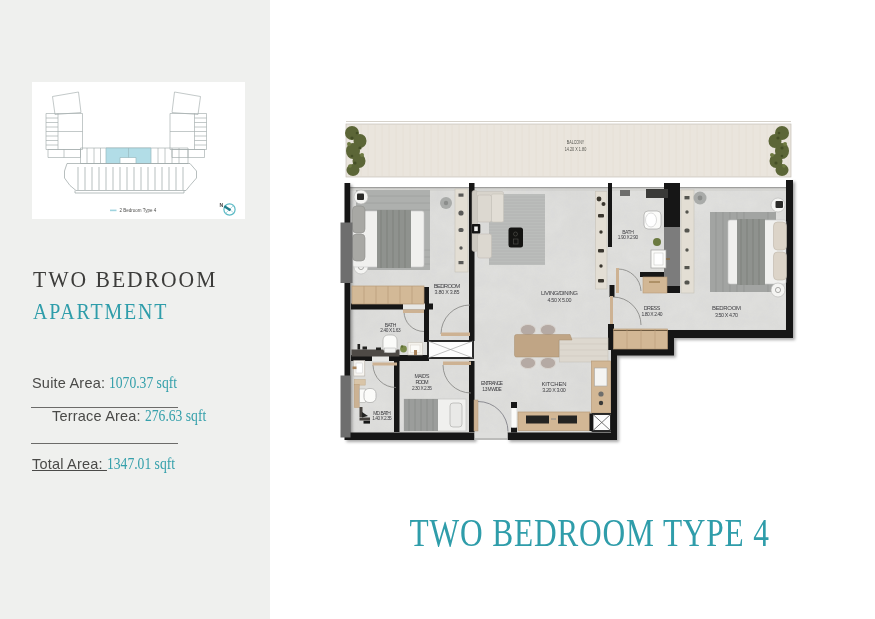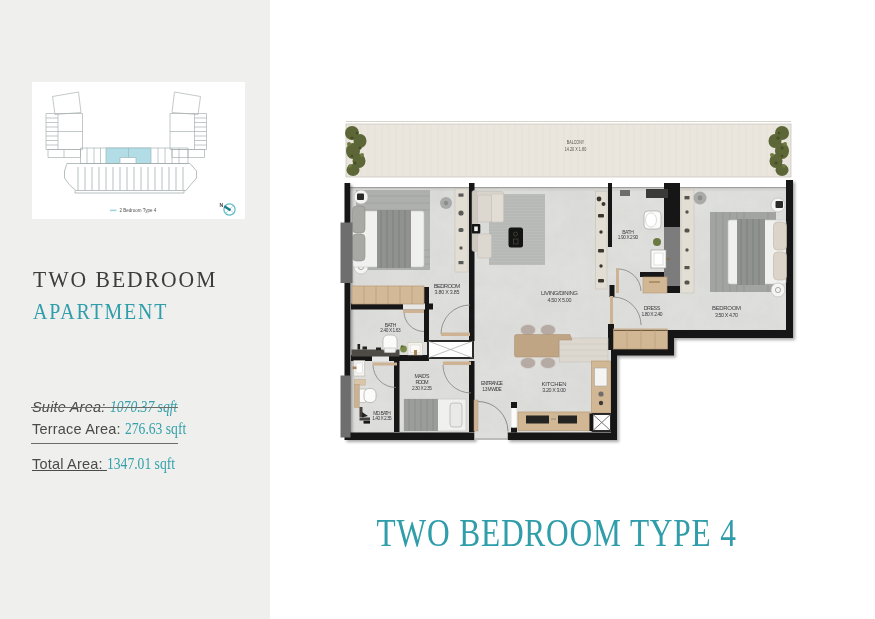--- a/index.html
+++ b/index.html
@@ -7,21 +7,21 @@
        font-family:"Liberation Sans", sans-serif;}
   #sidebar{position:absolute;left:0;top:0;width:270px;height:619px;background:#eff0ee;}
   #minibox{position:absolute;left:32px;top:82px;width:213px;height:137px;background:#ffffff;}
   #t1{position:absolute;left:33px;top:268px;font-family:"Liberation Serif",serif;line-height:22px;
       font-size:24px;letter-spacing:2.2px;color:#3c3c3a;white-space:nowrap;transform:scaleX(0.90);transform-origin:left top;}
   #t2{position:absolute;left:33px;top:300px;font-family:"Liberation Serif",serif;line-height:22px;
       font-size:24px;letter-spacing:2.2px;color:#2f9daa;white-space:nowrap;transform:scaleX(0.83);transform-origin:left top;}
   .row{position:absolute;left:32px;white-space:nowrap;font-size:14.5px;color:#4a4a48;letter-spacing:0.2px;}
   .row .val{font-family:"Liberation Serif",serif;color:#35a0ab;font-size:17px;letter-spacing:0px;display:inline-block;transform:scaleX(0.8);transform-origin:left center;}
   .sep{position:absolute;left:31px;width:147px;border-top:1px solid #6b6b69;}
-  #bigtitle{position:absolute;left:333px;top:513px;width:480px;text-align:left;line-height:39px;
+  #bigtitle{position:absolute;left:333px;top:513px;width:480px;text-align:right;line-height:39px;
       font-family:"Liberation Serif",serif;font-size:39px;letter-spacing:1px;color:#2f9daa;white-space:nowrap;}
   #bigtitle span{display:inline-block;transform:scaleX(0.805);transform-origin:center;}
 </style>
 </head>
 <body>
 <div id="sidebar"></div>
 <div id="minibox"></div>
 <svg id="minimap" style="position:absolute;left:32px;top:82px;" width="213" height="137" viewBox="32 82 213 137">
 <g fill="none" stroke="#a2abab" stroke-width="0.65" stroke-linejoin="round">
 
@@ -96,23 +96,23 @@
 <text x="119.5" y="212" font-size="4.5" fill="#4f4f4d">2 Bedroom Type 4</text>
 
 <circle cx="229.5" cy="209.5" r="5.6" fill="none" stroke="#59b9c4" stroke-width="1.2"></circle>
 <line x1="230" y1="210" x2="234.3" y2="213.2" stroke="#8fccd6" stroke-width="0.7"></line>
 <line x1="225.3" y1="213.6" x2="233.7" y2="205.4" stroke="#8fccd6" stroke-width="0.7"></line>
 <line x1="224.3" y1="206.3" x2="230.5" y2="210.3" stroke="#1f7c8a" stroke-width="2.3"></line>
 <text x="219.5" y="207" font-size="5.2" fill="#4a4a48" font-weight="bold">N</text>
 </svg>
 <div id="t1">TWO BEDROOM</div>
 <div id="t2">APARTMENT</div>
-<div class="row" style="top:397px;font-style:italic;">Suite Area: <span class="val">1070.37 sqft</span></div>
+<div class="row" style="top:373px;">Suite Area: <span class="val">1070.37 sqft</span></div>
 <div class="sep" style="top:407px;"></div>
-<div class="row" style="top:419px;">Terrace Area: <span class="val">276.63 sqft</span></div>
+<div class="row" style="top:406px;margin-left:20px;">Terrace Area: <span class="val">276.63 sqft</span></div>
 <div class="sep" style="top:443px;"></div>
 <div class="row" style="top:454px;text-decoration:underline;">Total Area: <span class="val">1347.01 sqft</span></div>
 <div id="bigtitle"><span>TWO BEDROOM TYPE 4</span></div>
 <svg id="plan" style="position:absolute;left:330px;top:105px;" width="480" height="350" viewBox="330 105 480 350">
 <defs>
 <filter id="rough" x="-5%" y="-5%" width="110%" height="110%">
   <feTurbulence type="fractalNoise" baseFrequency="0.09" numOctaves="2" seed="7" result="n"></feTurbulence>
   <feColorMatrix in="n" type="matrix" values="0 0 0 0 0.62  0 0 0 0 0.62  0 0 0 0 0.61  0 0 0 0.22 0" result="nc"></feColorMatrix>
   <feComposite in="nc" in2="SourceGraphic" operator="in"></feComposite>
 </filter>

